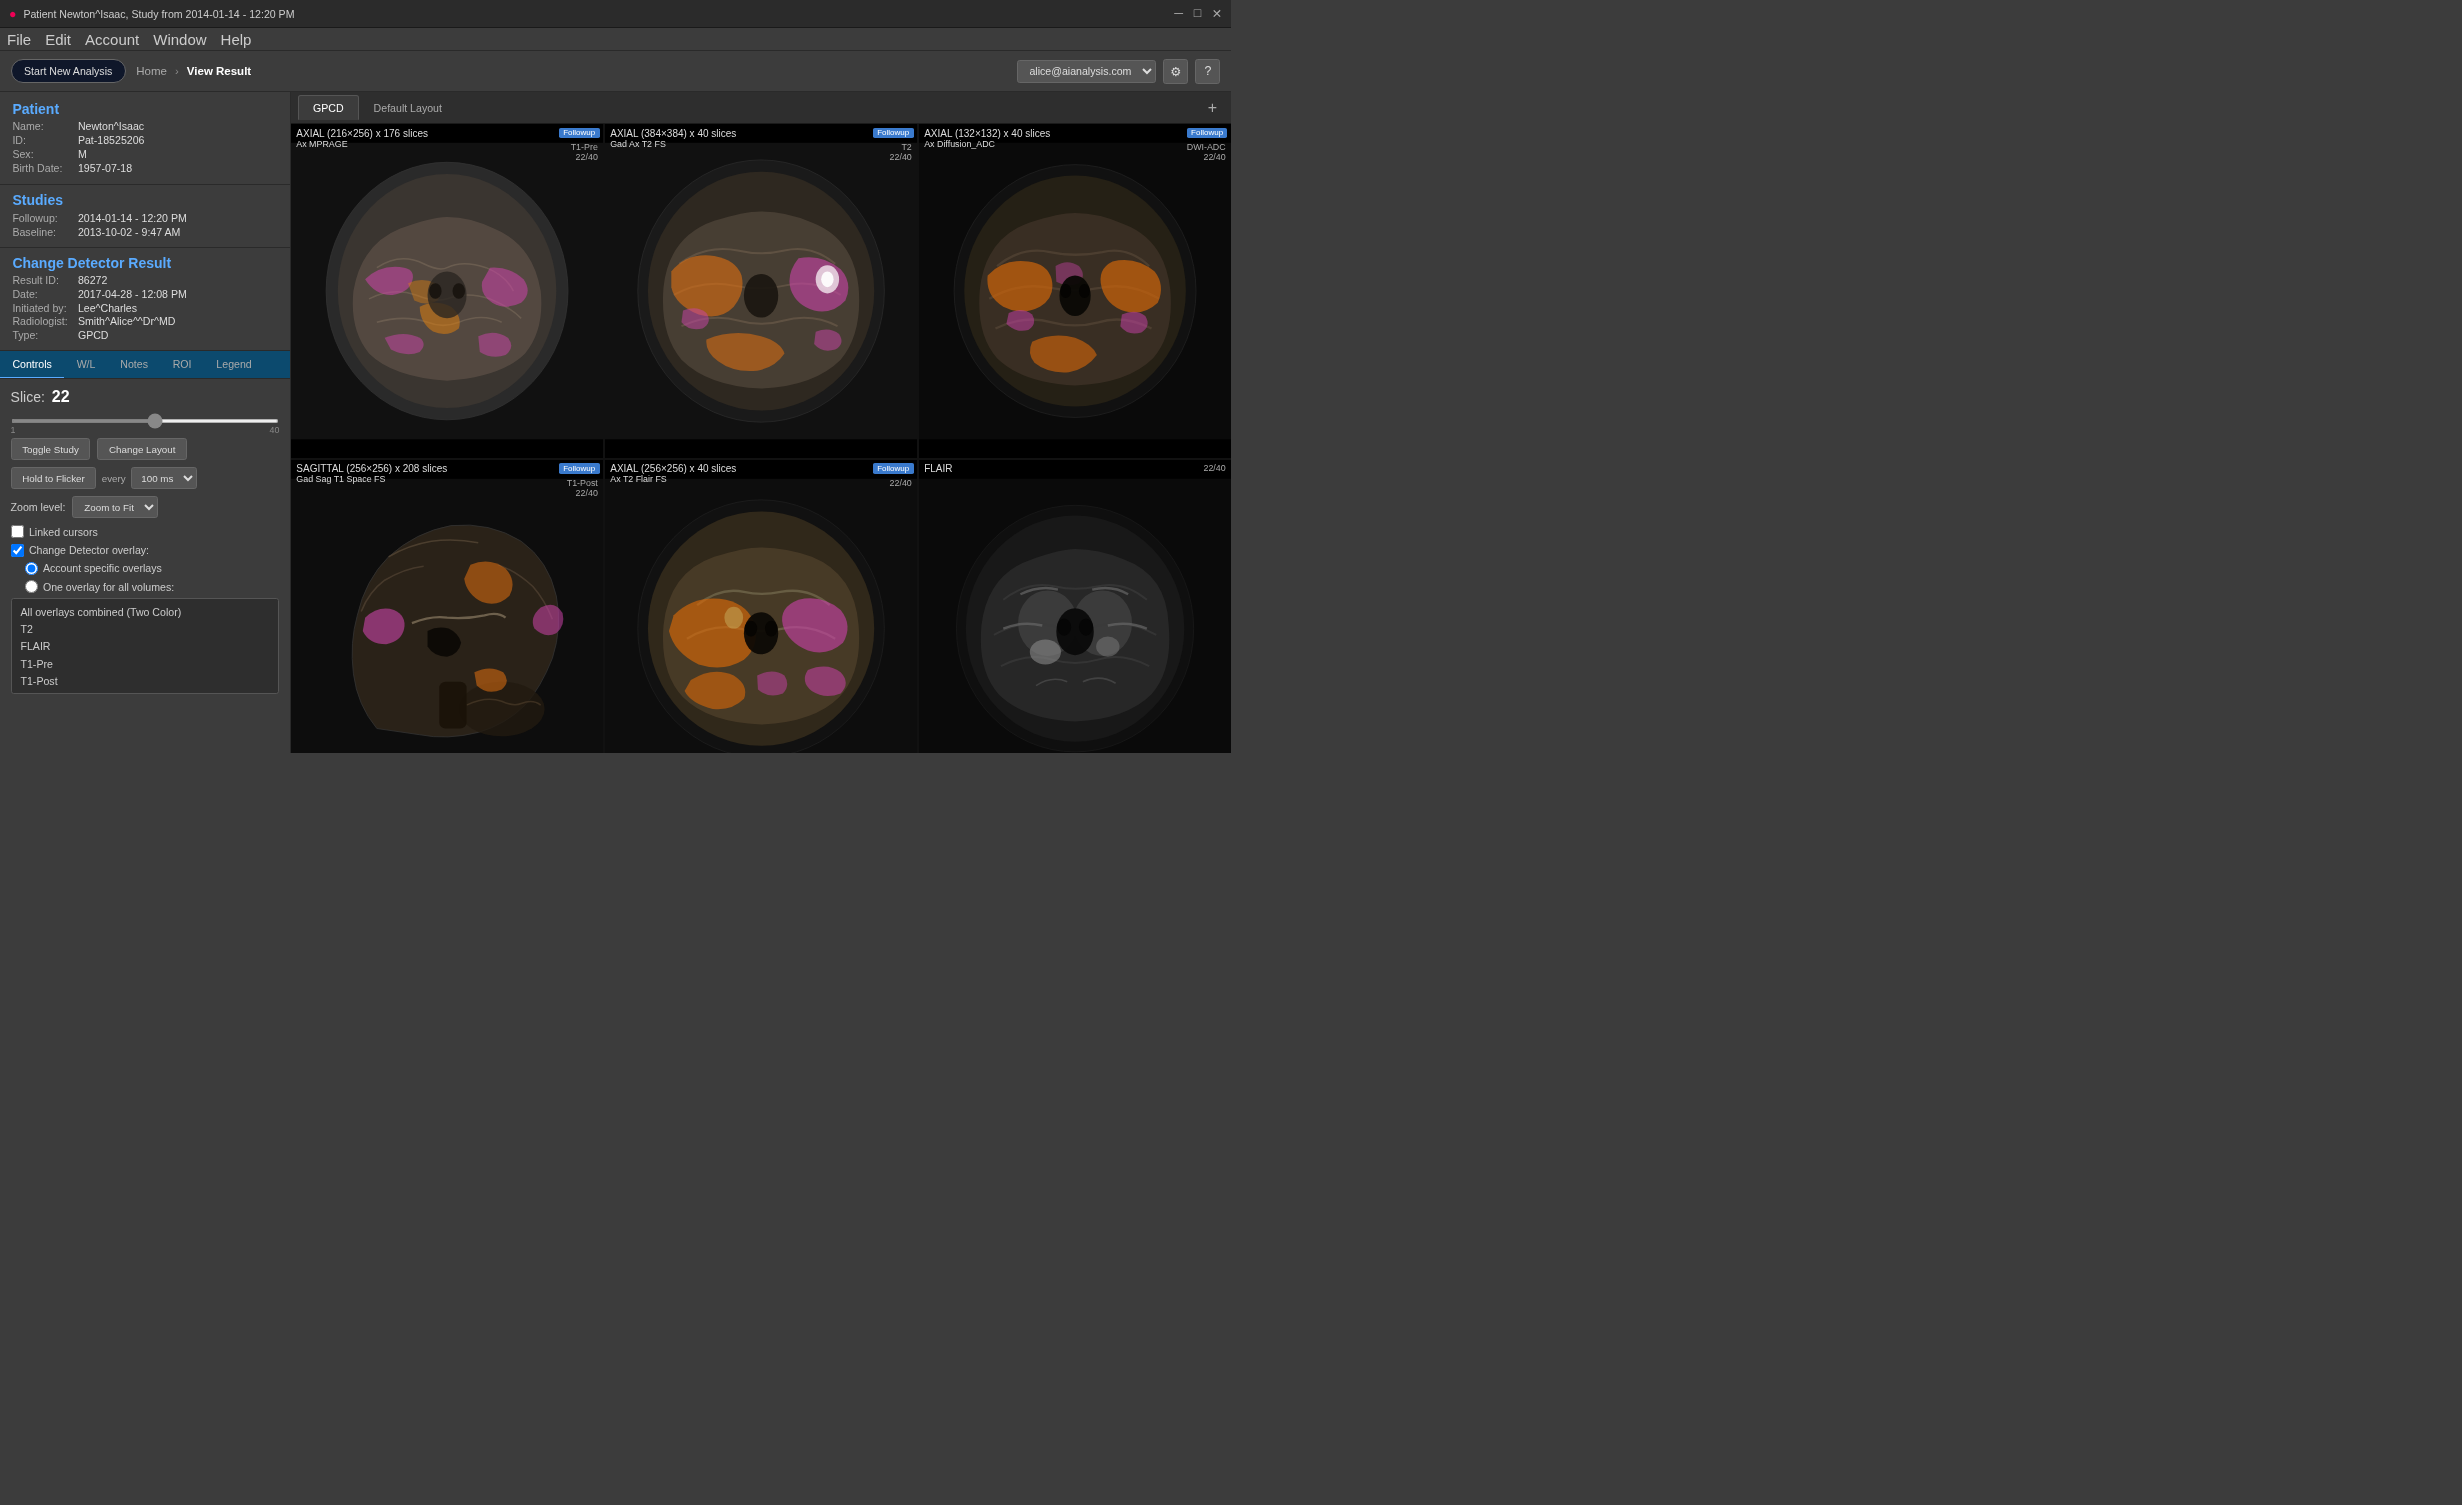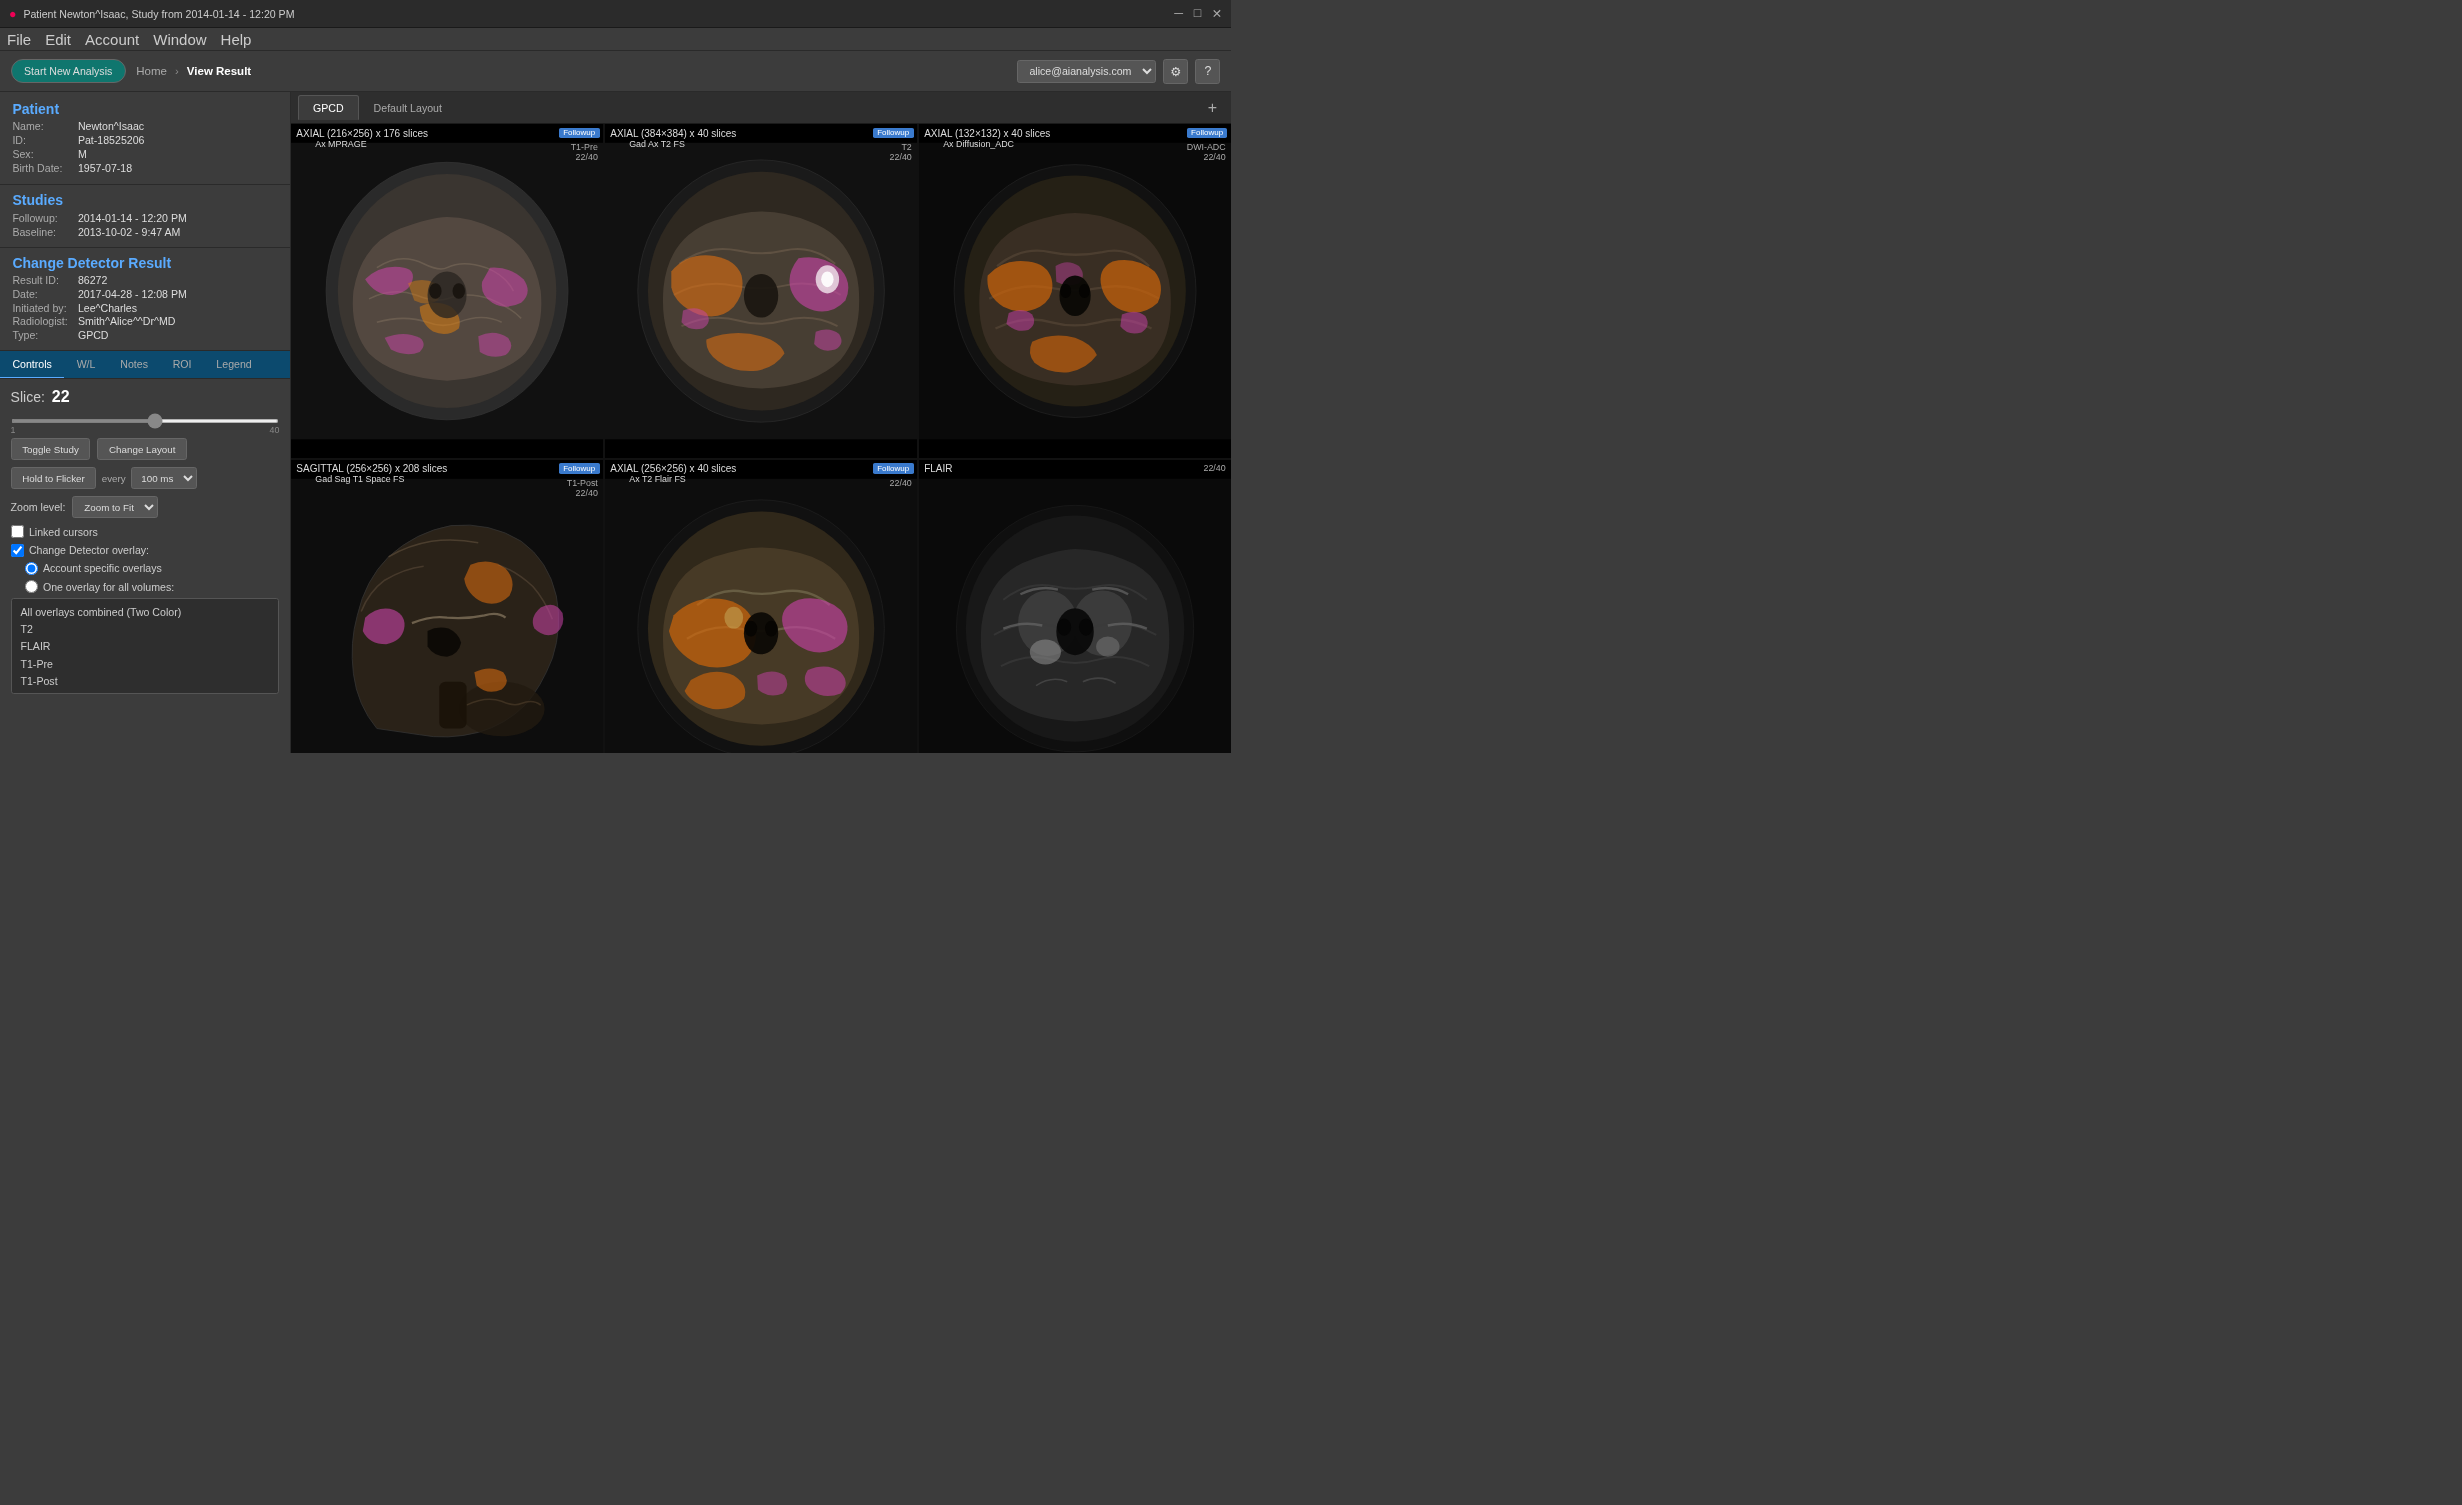--- a/index.html
+++ b/index.html
@@ -13,21 +13,21 @@
 
     
     #menu-bar { background: #3c3c3c; height: 23px; display: flex; align-items: center; padding: 0 7px; gap: 14px; border-bottom: 0.9px solid #2a2a2a; }
     #menu-bar span { color: #ccc; font-size: 15px; cursor: pointer; }
 
     
     #main { display: flex; height: calc(753px - 51px); }
 
     
     #left-panel { width: 291px; min-width: 291px; background: #3c3c3c; display: flex; flex-direction: column; border-right: 0.9px solid #2a2a2a; overflow-y: auto; }
-    #start-new-btn { background: #0f766e; border: 0.9px solid #666; color: #ddd; padding: 5.3px 12.4px; font-size: 10.6px; cursor: pointer; border-radius: 12px; white-space: nowrap; }
+    #start-new-btn { background: #0f172a; border: 0.9px solid #666; color: #ddd; padding: 5.3px 12.4px; font-size: 10.6px; cursor: pointer; border-radius: 12px; white-space: nowrap; }
     .breadcrumb { display: flex; align-items: center; gap: 8px; color: #aaa; font-size: 11.5px; }
     .breadcrumb .home-link { color: #aaa; cursor: pointer; }
     .breadcrumb .separator { color: #888; }
     .breadcrumb .current { color: #fff; font-weight: bold; }
     .header-right { margin-left: auto; display: flex; align-items: center; gap: 7px; }
     .user-select { background: #555; border: 0.9px solid #666; color: #ddd; padding: 3.5px 7px; font-size: 10.6px; border-radius: 2.7px; }
     .icon-btn { background: #555; border: 0.9px solid #666; color: #ddd; width: 25px; height: 25px; display: flex; align-items: center; justify-content: center; cursor: pointer; border-radius: 2.7px; font-size: 12.4px; }
 
     
     #patient-info { padding: 8.9px 12.4px; border-bottom: 0.9px solid #2a2a2a; }
@@ -90,21 +90,21 @@
     .img-tab.active { background: #3c3c3c; border-color: #555 #555 #3c3c3c; color: #fff; border-radius: 2.7px 2.7px 0 0; }
     .add-tab-btn { margin-left: auto; color: #aaa; font-size: 16px; cursor: pointer; padding: 0 7px; }
 
     
     #image-grid { flex: 1; display: grid; grid-template-columns: repeat(3, 1fr); grid-template-rows: repeat(2, 1fr); gap: 1.8px; background: #111; overflow: hidden; }
 
     .image-cell { position: relative; background: #000; overflow: hidden; display: flex; align-items: center; justify-content: center; }
 
     .cell-overlay-info { position: absolute; top: 0; left: 0; right: 0; padding: 3.5px 5.3px; font-size: 8.9px; color: #ddd; z-index: 2; pointer-events: none; }
     .cell-overlay-info .cell-title { font-size: 10px; color: #ddd; }
-    .cell-overlay-info .cell-series { font-size: 8.9px; color: #ddd; margin-left: 19px; }
+    .cell-overlay-info .cell-series { font-size: 8.9px; color: #ddd; }
     .followup-badge { position: absolute; top: 3.5px; right: 3.5px; background: #3a7acd; color: #fff; font-size: 8px; padding: 0.9px 4.4px; border-radius: 1.8px; z-index: 3; }
     .cell-top-right-info { position: absolute; top: 17.7px; right: 5.3px; font-size: 8.9px; color: #aaa; z-index: 2; text-align: right; }
 
     
     .brain-svg { width: 100%; height: 100%; }
 
     
     ::-webkit-scrollbar { width: 5.3px; }
     ::-webkit-scrollbar-track { background: #2a2a2a; }
     ::-webkit-scrollbar-thumb { background: #555; border-radius: 2.7px; }

